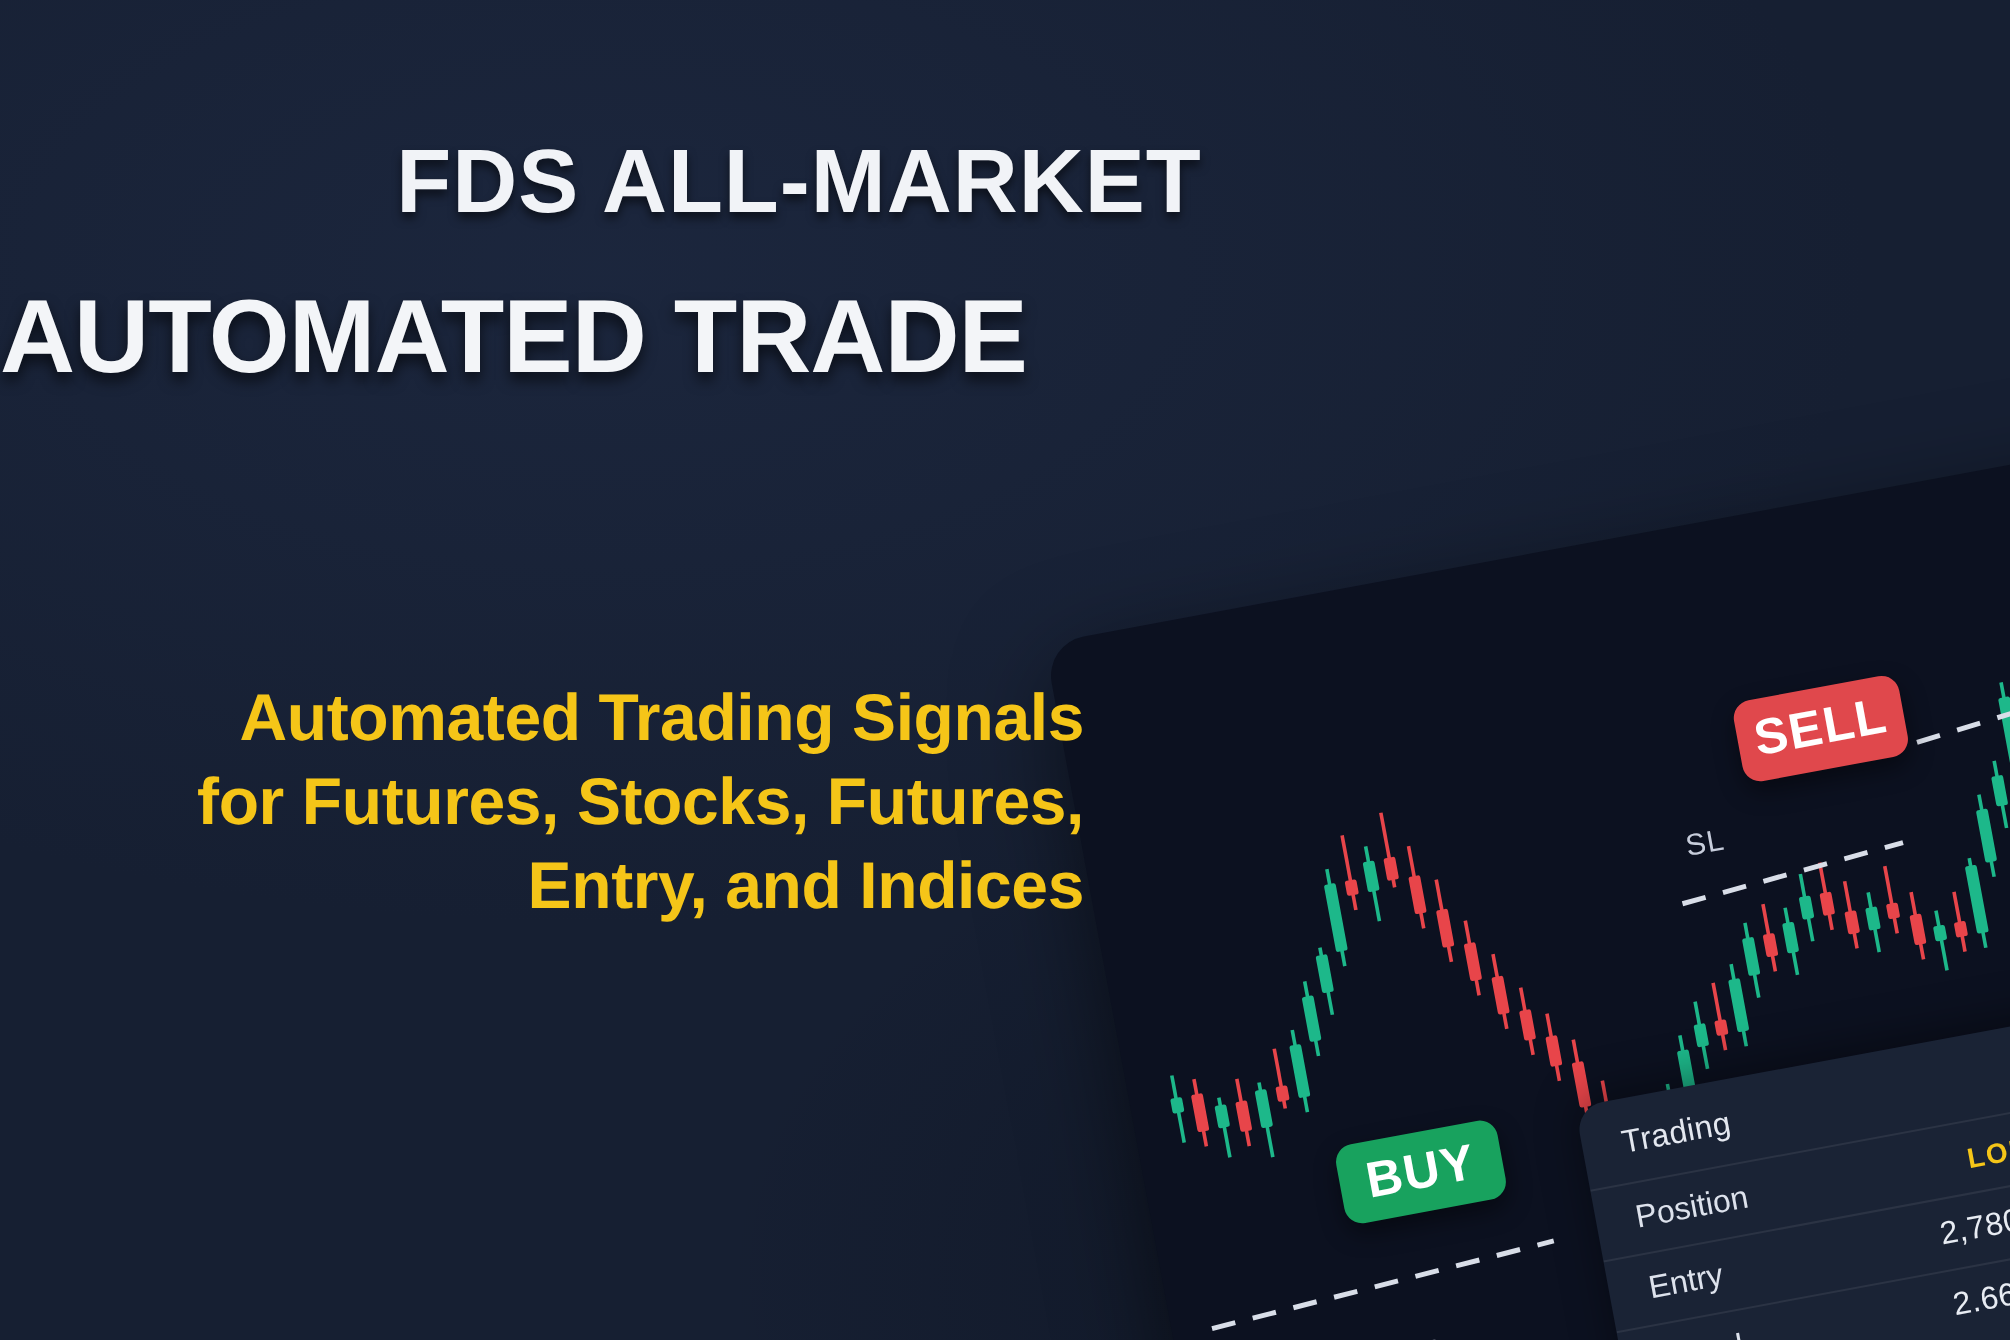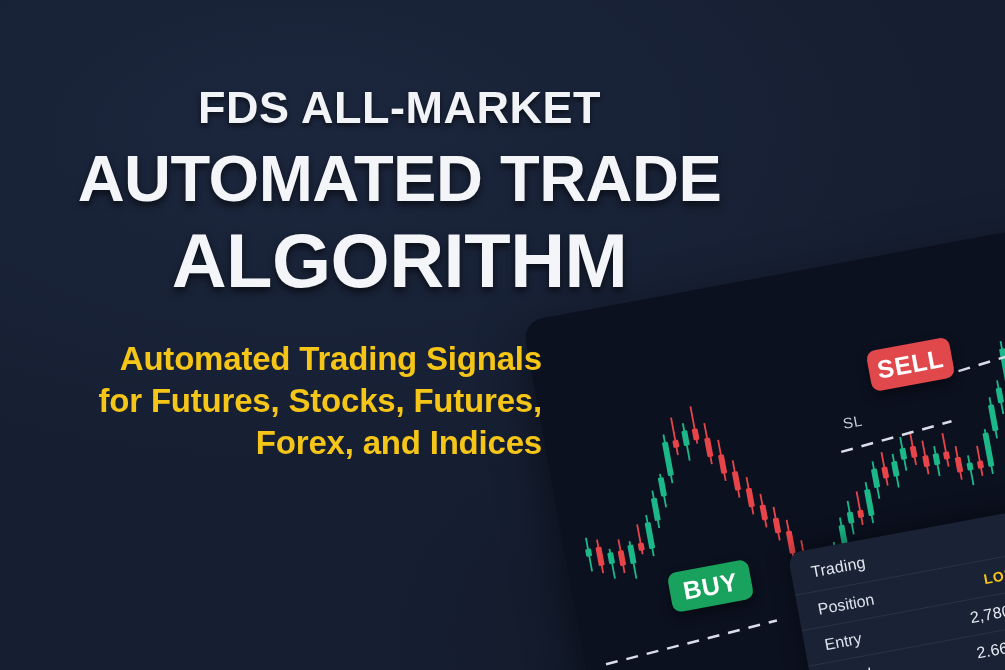--- a/index.html
+++ b/index.html
@@ -33,45 +33,45 @@
     background:
       radial-gradient(ellipse 90% 70% at 30% 20%, rgba(32,44,70,0.55), rgba(0,0,0,0) 70%),
       radial-gradient(ellipse 70% 60% at 85% 95%, rgba(10,15,26,0.6), rgba(0,0,0,0) 70%);
     pointer-events: none;
   }
 
   
   .copy {
     position: absolute;
     left: 0;
-    top: 17px;
+    top: 0;
     width: 799px;
     z-index: 40;
   }
 
   .kicker {
     text-align: center;
     color: #f1f3f7;
     font-size: 45px;
     font-weight: 700;
     letter-spacing: 0.5px;
     line-height: 1;
     padding-top: 68px;
     text-shadow: 0 3px 5px rgba(0,0,0,0.55);
     white-space: nowrap;
   }
 
   .headline-1 {
-    text-align: center;
+    text-align: left;
     color: #f3f5f8;
-    font-size: 65px;
+    font-size: 52px;
     font-weight: 700;
     letter-spacing: -0.5px;
     line-height: 1;
-    margin-top: 16px;
+    margin-top: 30px;
     text-shadow: 0 4px 7px rgba(0,0,0,0.6);
     white-space: nowrap;
   }
 
   .headline-2 {
     text-align: center;
     color: #f3f5f8;
     font-size: 76px;
     font-weight: 700;
     letter-spacing: -0.5px;
@@ -364,22 +364,21 @@
 
     <div class="tp-row">
       <span class="tp-key">Stop L</span>
       <span class="tp-val">2.667:00</span>
     </div>
   </div>
 
   <div class="copy">
     <div class="kicker">FDS ALL-MARKET</div>
     <div class="headline-1">AUTOMATED TRADE</div>
-    <div class="headline-2">ALGORITHM</div>
   </div>
 
   <div class="subhead">
     <div>Automated Trading Signals</div>
     <div>for Futures, Stocks, Futures,</div>
-    <div>Forex, and Indices</div>
+    <div>Entry, and Indices</div>
   </div>
 
 </div>
 
 </body></html>

